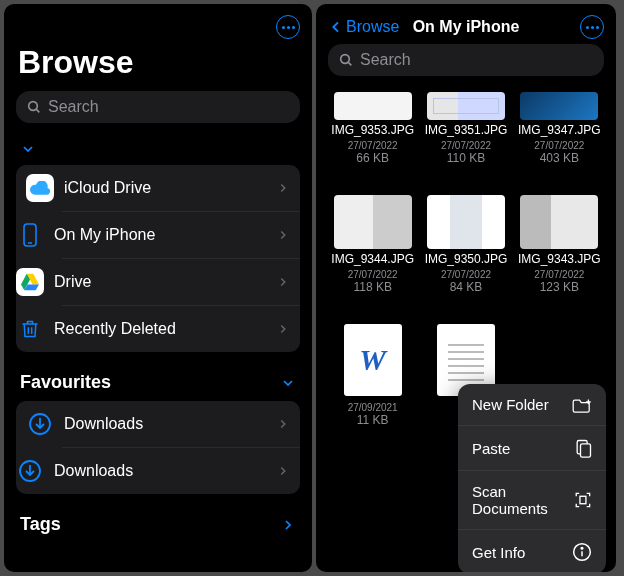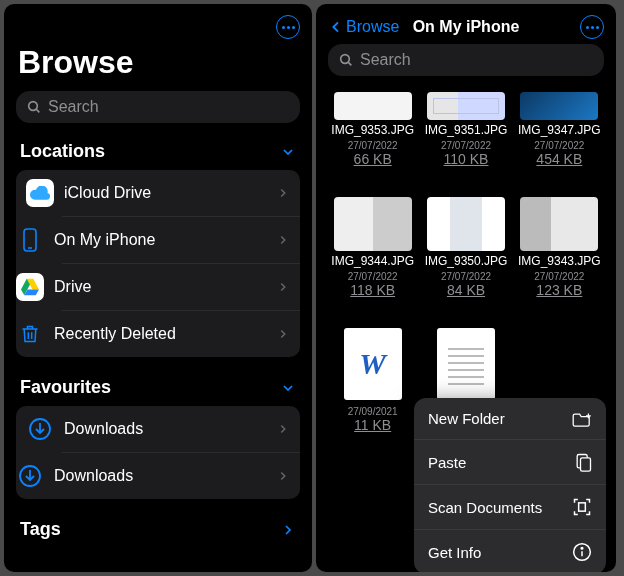--- a/index.html
+++ b/index.html
@@ -113,37 +113,37 @@
   }
   .thumb {
     width: 78px; height: 54px;
     border-radius: 4px;
     background: #ddd;
     margin-bottom: 4px;
   }
   .thumb.half { height: 28px; }
   .fname { font-size: 12px; color: #fff; text-align: center; line-height: 1.15; max-width: 86px; }
   .fdate { font-size: 10px; color: #8e8e93; margin-top: 2px; }
-  .fsize { font-size: 14px; color: #8e8e93; text-decoration: underline; }
+  .fsize { font-size: 12px; color: #8e8e93; }
 
   .thumb.doc {
     width: 58px; height: 72px; background: #fff; border-radius: 3px;
     display: flex; align-items: center; justify-content: center;
   }
   .thumb.doc.w { color: #1d5fc2; font-family: Georgia, serif; font-style: italic; font-size: 30px; font-weight: bold; }
   .thumb.doc.lines::before {
     content:''; display:block; width:36px; height:42px;
     background: repeating-linear-gradient(#fff 0 5px, #bbb 5px 7px);
   }
 
   
   .menu {
     position: absolute;
     right: 10px; bottom: -2px;
-    width: 192px;
+    width: 148px;
     background: #2c2c2e;
     border-radius: 12px;
     overflow: hidden;
     box-shadow: 0 6px 24px rgba(0,0,0,.6);
   }
   .menu-item {
     display: flex; align-items: center; justify-content: space-between;
     padding: 12px 14px;
     font-size: 15px; color: #fff;
     cursor: pointer;
@@ -178,21 +178,20 @@
 
   <div class="search">
     <svg width="16" height="16" viewBox="0 0 24 24" fill="none" stroke="#8e8e93" stroke-width="2.4">
         <circle cx="10.5" cy="10.5" r="6.5"></circle>
         <line x1="20" y1="20" x2="15.2" y2="15.2"></line>
       </svg>
     <span>Search</span>
   </div>
 
   <div class="section-head">
-    <span>Locations</span>
     <svg class="chev-blue" width="16" height="16" viewBox="0 0 24 24" fill="none" stroke="currentColor" stroke-width="2.6">
         <polyline points="6 9 12 15 18 9"></polyline>
       </svg>
   </div>
   <div class="group">
     <div class="row">
       <div class="icon-box icon-icloud">
         <svg width="20" height="14" viewBox="0 0 24 16">
             <path fill="#2fa8ff" d="M19 16H6a6 6 0 1 1 1.2-11.88A7 7 0 0 1 21 8.06 4 4 0 0 1 19 16z"></path>
           </svg>
@@ -325,21 +324,21 @@
     <div class="file">
       <div class="thumb half t2"></div>
       <div class="fname">IMG_9351.JPG</div>
       <div class="fdate">27/07/2022</div>
       <div class="fsize">110 KB</div>
     </div>
     <div class="file">
       <div class="thumb half t3"></div>
       <div class="fname">IMG_9347.JPG</div>
       <div class="fdate">27/07/2022</div>
-      <div class="fsize">454 KB</div>
+      <div class="fsize">403 KB</div>
     </div>
 
     <div class="file">
       <div class="thumb t4"></div>
       <div class="fname">IMG_9344.JPG</div>
       <div class="fdate">27/07/2022</div>
       <div class="fsize">118 KB</div>
     </div>
     <div class="file">
       <div class="thumb t5"></div>

